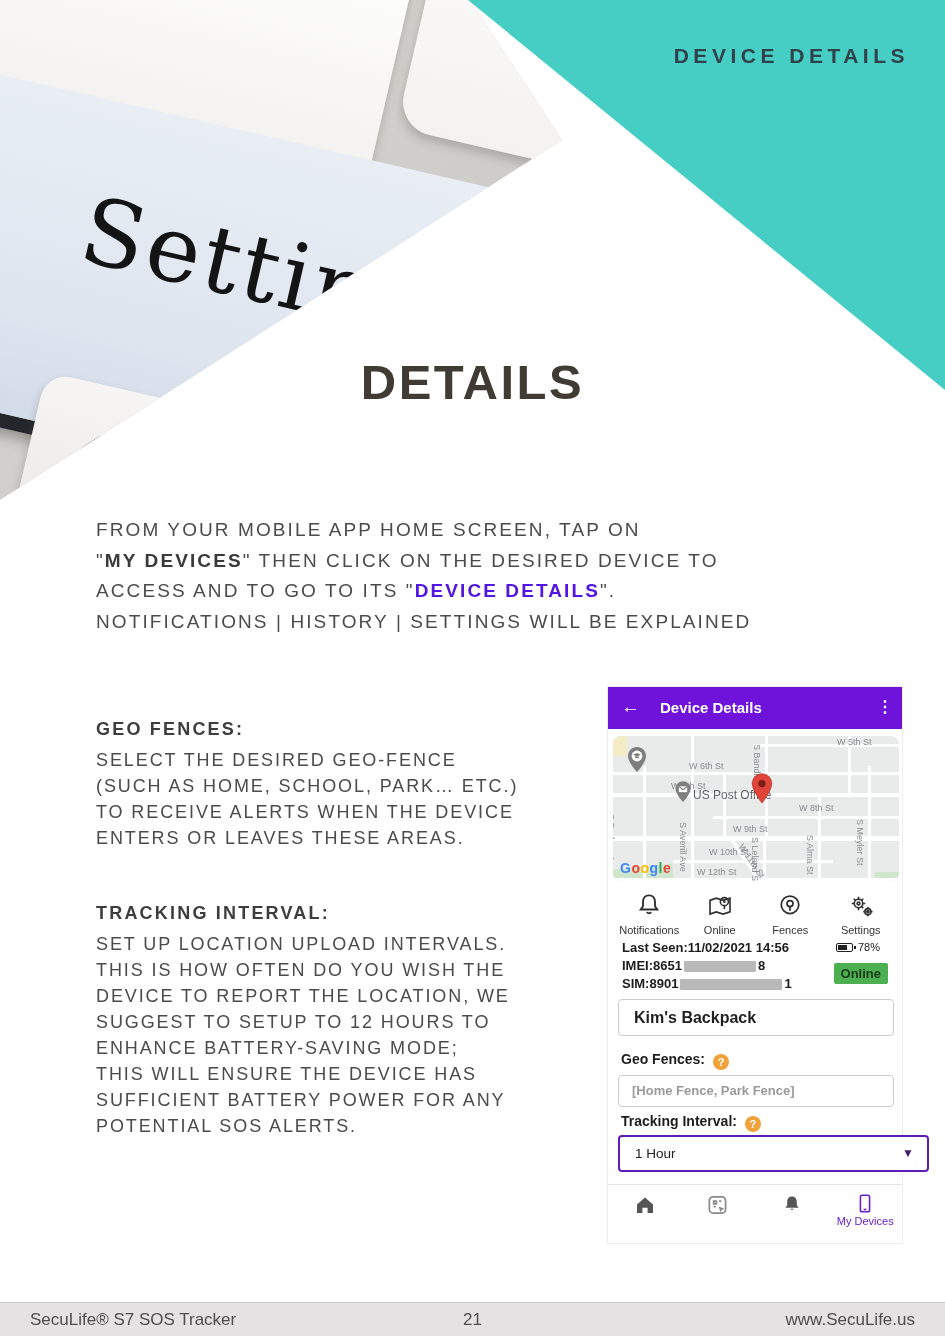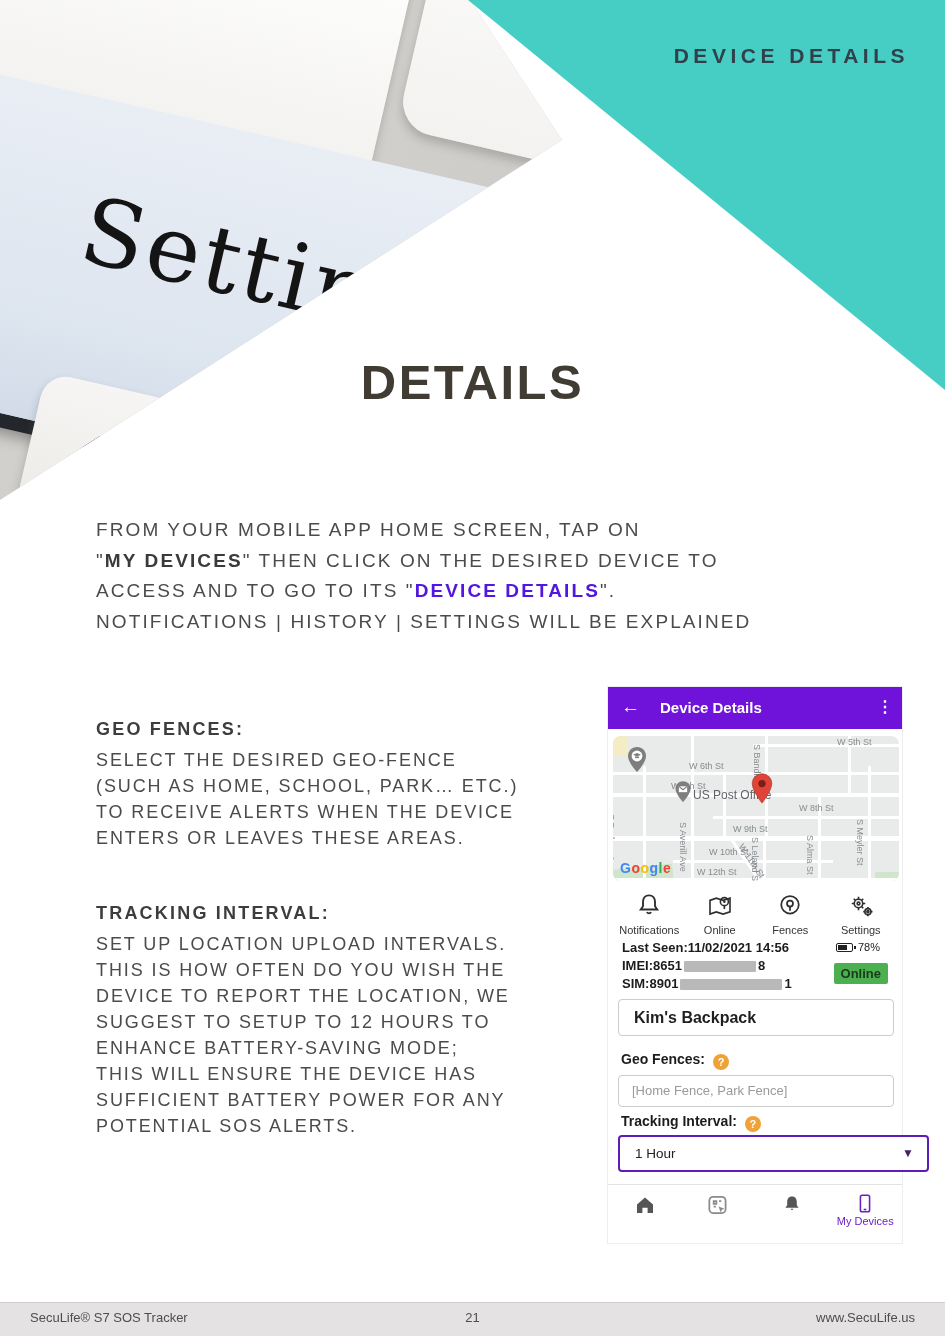--- a/index.html
+++ b/index.html
@@ -78,21 +78,21 @@
   .redact { display:inline-block; background:#b9b9b9; height:11px; border-radius:1px; vertical-align:middle; margin:0 2px; }
   .battery-row { position:absolute; right:22px; top:254px; font-size:11px; color:#222; }
   .batt { display:inline-block; position:relative; width:17px; height:9px; border:1.5px solid #222;
           border-radius:2px; vertical-align:-1px; margin-right:5px; }
   .batt::before { content:""; position:absolute; left:1px; top:1px; bottom:1px; width:9px; background:#222; }
   .batt::after { content:""; position:absolute; right:-4px; top:1.5px; width:2px; height:3px; background:#222; }
   .online { position:absolute; right:14px; top:276px; background:#4caf50; color:#1a3a1a; font-size:13px;
             font-weight:700; padding:3px 7px; border-radius:2px; }
 
   
-  .field { position:absolute; left:10px; width:276px; background:#fff; border:1px solid #ccc; border-radius:4px; }
+  .field { position:absolute; left:10px; width:276px; background:#fff; border:1px solid #ccc; border-radius:4px;font-weight:bold; }
   .f-name { top:312px; height:37px; font-size:16px; font-weight:600; color:#1f1f1f; line-height:35px; padding-left:15px; }
   .f-geo  { top:388px; height:32px; font-size:13px; color:#9a9a9a; line-height:30px; padding-left:13px; }
   .flabel { position:absolute; left:13px; font-size:14px; font-weight:800; color:#1c1c1c; }
   .help { display:inline-block; width:16px; height:16px; border-radius:50%; background:#f0a23a; color:#fff;
           font-size:11px; font-weight:800; text-align:center; line-height:16px; margin-left:8px; vertical-align:-2px; }
   .dropdown { position:absolute; left:10px; top:448px; width:311px; height:37px; border:2px solid #5e1db8;
               border-radius:4px; background:#fff; }
   .dropdown .val { position:absolute; left:15px; top:9px; font-size:13.5px; color:#222; }
   .dropdown .caret { position:absolute; right:13px; top:9px; font-size:12px; color:#44206b; }
 
@@ -101,21 +101,21 @@
   .bnav { position:absolute; left:0; top:502px; width:100%; display:flex; }
   .bnav .ni { flex:1; text-align:center; padding-top:4px; }
   .bnav svg { display:block; margin:0 auto; }
   .bnav .nl { font-size:11px; color:#6a1fc4; margin-top:0px; }
 
   
   .pin { position:absolute; }
 
   
   .footer { position:absolute; left:0; top:1302px; width:100%; height:34px; background:#e4e2e3;
-            border-top:1px solid #cfcdcd; color:#4e4e4e; font-size:13px; }
+            border-top:1px solid #cfcdcd; color:#4e4e4e; font-size:17px; }
   .footer .fl { position:absolute; left:30px; top:7px; }
   .footer .fc { position:absolute; left:0; width:100%; text-align:center; top:7px; }
   .footer .fr { position:absolute; right:30px; top:7px; }
 </style>
 </head>
 <body>
 
 <div id="page">
 
   <div class="hero">

